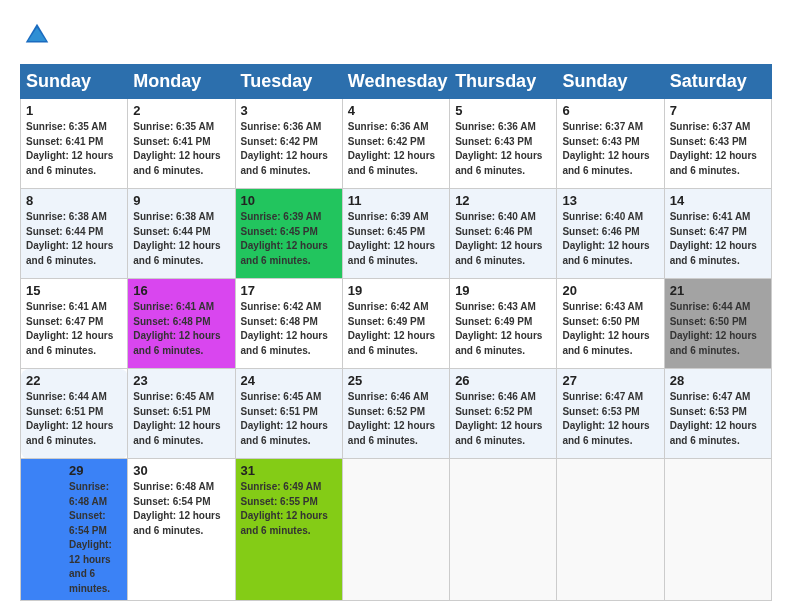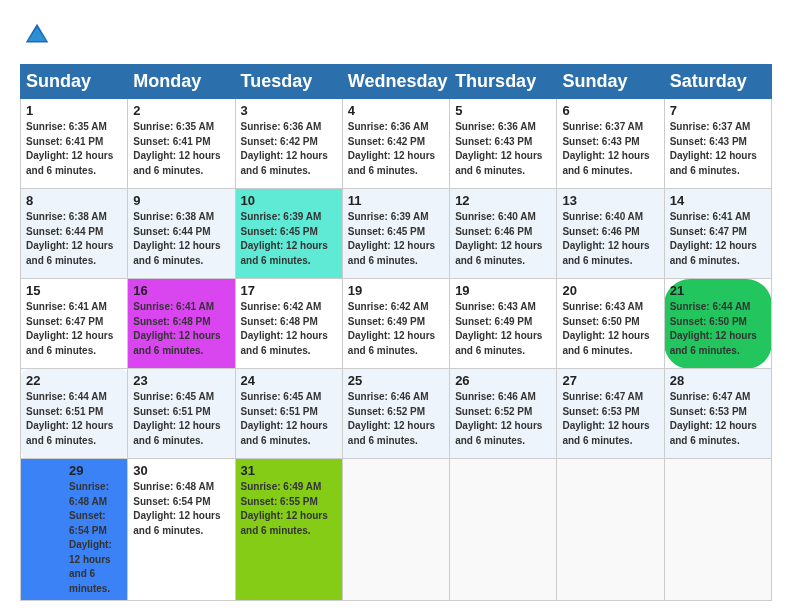--- a/index.html
+++ b/index.html
@@ -161,21 +161,21 @@
       </tr>
       <tr>
         <td style="background-color: rgb(238, 244, 251);">
           <span class="day-num">8</span>
           <span class="day-info">Sunrise: 6:38 AM<br>Sunset: 6:44 PM<br>Daylight: 12 hours and 6 minutes.</span>
         </td>
         <td style="background-color: rgb(238, 244, 251);">
           <span class="day-num">9</span>
           <span class="day-info">Sunrise: 6:38 AM<br>Sunset: 6:44 PM<br>Daylight: 12 hours and 6 minutes.</span>
         </td>
-        <td style="background-color: #5eead4;">
+        <td style="background-color: #22c55e;">
           <span class="day-num">10</span>
           <span class="day-info">Sunrise: 6:39 AM<br>Sunset: 6:45 PM<br>Daylight: 12 hours and 6 minutes.</span>
         </td>
         <td style="background-color: rgb(238, 244, 251);">
           <span class="day-num">11</span>
           <span class="day-info">Sunrise: 6:39 AM<br>Sunset: 6:45 PM<br>Daylight: 12 hours and 6 minutes.</span>
         </td>
         <td style="background-color: rgb(238, 244, 251); margin-top: 36px;">
           <span class="day-num">12</span>
           <span class="day-info">Sunrise: 6:40 AM<br>Sunset: 6:46 PM<br>Daylight: 12 hours and 6 minutes.</span>
@@ -207,21 +207,21 @@
           <span class="day-info">Sunrise: 6:42 AM<br>Sunset: 6:49 PM<br>Daylight: 12 hours and 6 minutes.</span>
         </td>
         <td style="background-color: rgb(255, 255, 255);">
           <span class="day-num">19</span>
           <span class="day-info">Sunrise: 6:43 AM<br>Sunset: 6:49 PM<br>Daylight: 12 hours and 6 minutes.</span>
         </td>
         <td style="background-color: rgb(255, 255, 255); margin-left: 30px;">
           <span class="day-num">20</span>
           <span class="day-info">Sunrise: 6:43 AM<br>Sunset: 6:50 PM<br>Daylight: 12 hours and 6 minutes.</span>
         </td>
-        <td style="background-color: #22c55e; border-radius: 26px;">
+        <td style="background-color: #a3a3a3;">
           <span class="day-num">21</span>
           <span class="day-info">Sunrise: 6:44 AM<br>Sunset: 6:50 PM<br>Daylight: 12 hours and 6 minutes.</span>
         </td>
       </tr>
       <tr>
         <td style="background-color: rgb(238, 244, 251); border-radius: 8px;">
           <span class="day-num">22</span>
           <span class="day-info">Sunrise: 6:44 AM<br>Sunset: 6:51 PM<br>Daylight: 12 hours and 6 minutes.</span>
         </td>
         <td style="background-color: rgb(238, 244, 251);">

